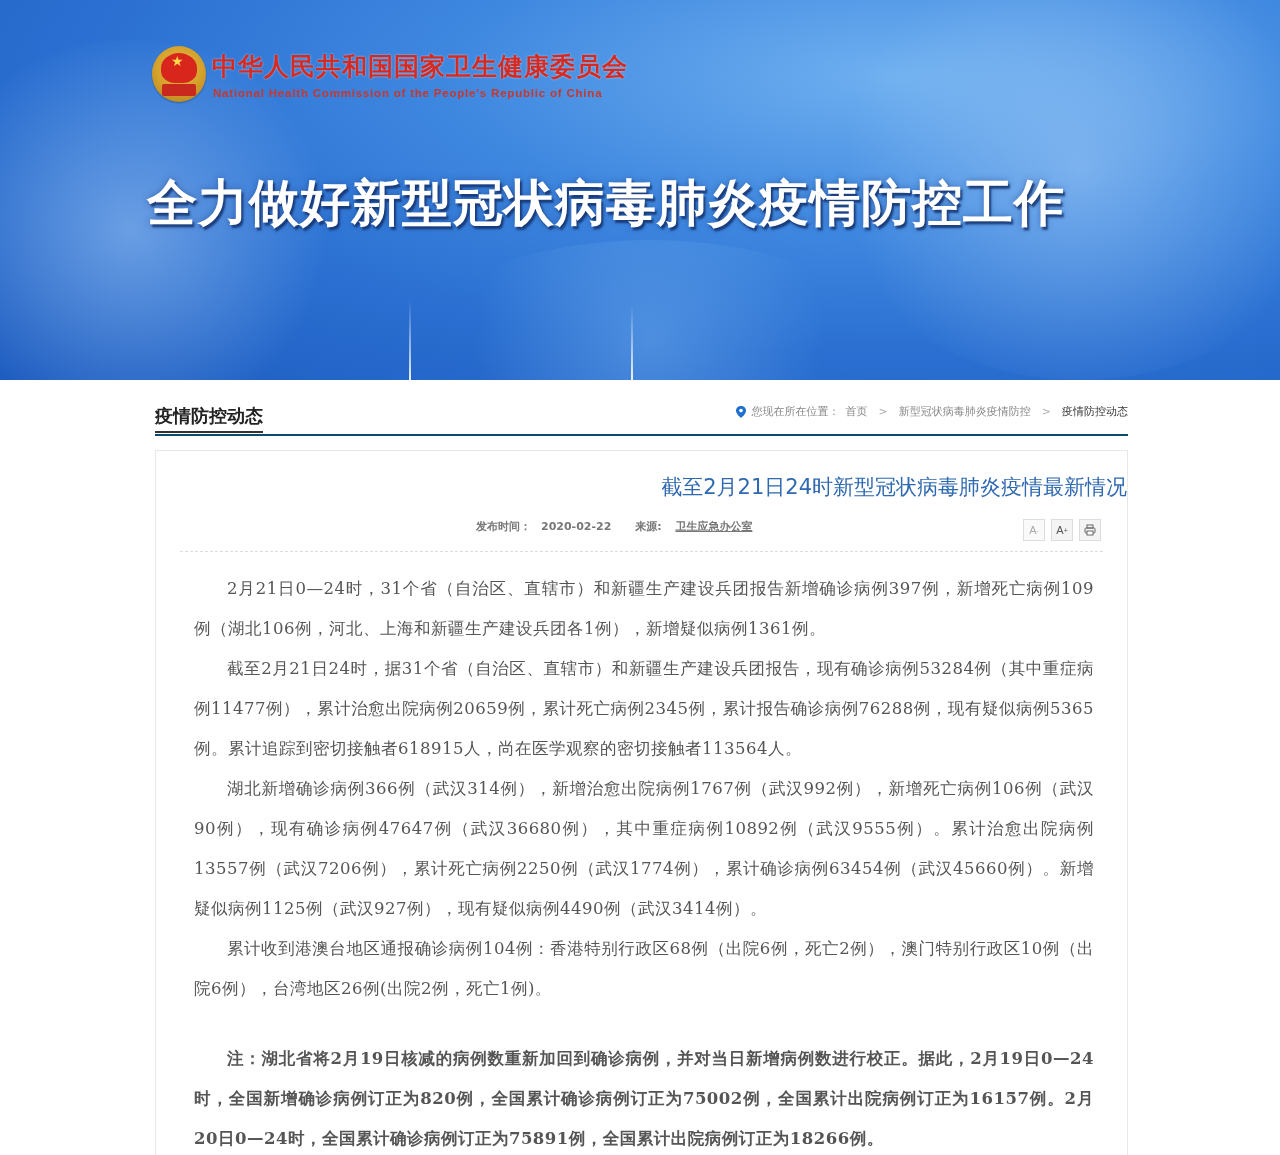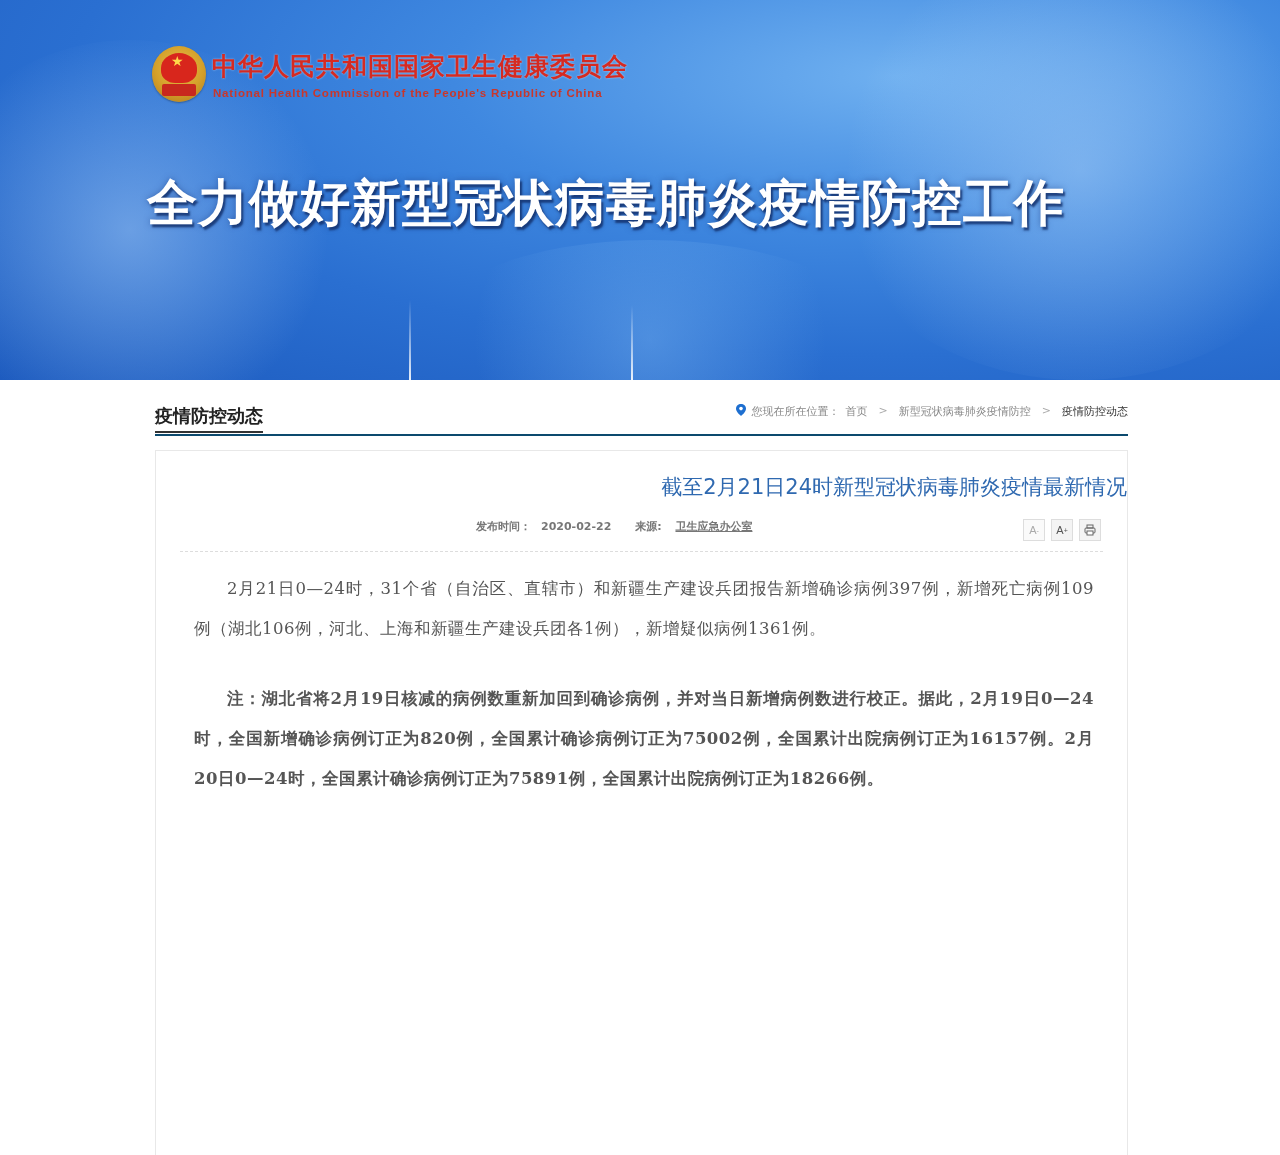--- a/index.html
+++ b/index.html
@@ -21,21 +21,21 @@
   .emblem .star { position:absolute; left:19px; top:8px; color:#ffd84a; font-size:14px; line-height:14px; }
   .emblem .base { position:absolute; left:10px; top:38px; width:34px; height:12px; background:#c8281e; border-radius:2px; }
   .org-cn { position:absolute; left:212px; top:50px; font-size:25px; font-weight:bold; color:#d52a22; letter-spacing:1px;
     text-shadow:0 0 2px rgba(255,255,255,0.6); font-family:Liberation Sans, sans-serif; }
   .org-en { position:absolute; left:213px; top:87px; font-size:11.5px; color:#c8372c; letter-spacing:0.8px; font-weight:bold; font-family:"Liberation Sans", sans-serif; }
   .slogan { position:absolute; left:0; width:1212px; top:170px; text-align:center; font-size:50px; font-weight:bold; color:#fff;
     letter-spacing:1px; text-shadow:2px 3px 2px rgba(20,50,110,0.85), 0 0 6px rgba(30,60,130,0.5); font-family:"DejaVu Sans", sans-serif; }
 
   .subhead { position:absolute; left:155px; top:396px; width:973px; height:38px; border-bottom:2px solid #0c4a6e; }
   .section-title { position:absolute; left:0; top:8px; font-size:18px; font-weight:bold; color:#222; padding-bottom:3px; border-bottom:2px solid #333; }
-  .crumbs { position:absolute; right:0; top:8px; font-size:11px; color:#888; display:flex; gap:6px; }
+  .crumbs { position:absolute; right:0; top:8px; font-size:11px; color:#888; display:flex; align-items:center; gap:6px; }
   .crumbs .pin { width:10px; height:12px; }
   .crumbs .sep { color:#aaa; margin:0 5px; }
   .crumbs .current { color:#333; }
 
   .card { position:absolute; left:155px; top:450px; width:971px; height:720px; border:1px solid #e8e8e8; border-bottom:none; background:#fff; }
   .article-title { position:absolute; left:0; width:971px; top:22px; text-align:right; font-size:21px; color:#2f69b0; font-family:"DejaVu Sans", sans-serif; }
   .meta { position:absolute; left:320px; top:68px; font-size:11px; color:#777;font-weight:bold; }
   .meta span { margin-right:10px; }
   .tools { position:absolute; left:867px; top:68px; display:flex; gap:6px; }
   .tool { width:20px; height:20px; border:1px solid #ddd; background:#f4f4f4; font-size:11px; color:#555; display:flex; align-items:center; justify-content:center; cursor:pointer; font-family:"Liberation Sans", sans-serif; }
@@ -94,15 +94,18 @@
       <svg width="12" height="12" viewBox="0 0 12 12">
         <rect x="3" y="1" width="6" height="3" fill="none" stroke="#666" stroke-width="1"></rect>
         <rect x="1" y="4" width="10" height="5" rx="1" fill="none" stroke="#666" stroke-width="1"></rect>
         <rect x="3" y="7" width="6" height="4" fill="#fff" stroke="#666" stroke-width="1"></rect>
       </svg>
     </div>
   </div>
   <div class="divider"></div>
   <div class="content">
     <p>2月21日0—24时，31个省（自治区、直辖市）和新疆生产建设兵团报告新增确诊病例397例，新增死亡病例109例（湖北106例，河北、上海和新疆生产建设兵团各1例），新增疑似病例1361例。</p>
+    <p>截至2月21日24时，据31个省（自治区、直辖市）和新疆生产建设兵团报告，现有确诊病例53284例（其中重症病例11477例），累计治愈出院病例20659例，累计死亡病例2345例，累计报告确诊病例76288例，现有疑似病例5365例。累计追踪到密切接触者618915人，尚在医学观察的密切接触者113564人。</p>
+    <p>湖北新增确诊病例366例（武汉314例），新增治愈出院病例1767例（武汉992例），新增死亡病例106例（武汉90例），现有确诊病例47647例（武汉36680例），其中重症病例10892例（武汉9555例）。累计治愈出院病例13557例（武汉7206例），累计死亡病例2250例（武汉1774例），累计确诊病例63454例（武汉45660例）。新增疑似病例1125例（武汉927例），现有疑似病例4490例（武汉3414例）。</p>
+    <p>累计收到港澳台地区通报确诊病例104例：香港特别行政区68例（出院6例，死亡2例），澳门特别行政区10例（出院6例），台湾地区26例(出院2例，死亡1例)。</p>
     <p class="gap">注：湖北省将2月19日核减的病例数重新加回到确诊病例，并对当日新增病例数进行校正。据此，2月19日0—24时，全国新增确诊病例订正为820例，全国累计确诊病例订正为75002例，全国累计出院病例订正为16157例。2月20日0—24时，全国累计确诊病例订正为75891例，全国累计出院病例订正为18266例。</p>
   </div>
 </div>
 
 </body></html>

